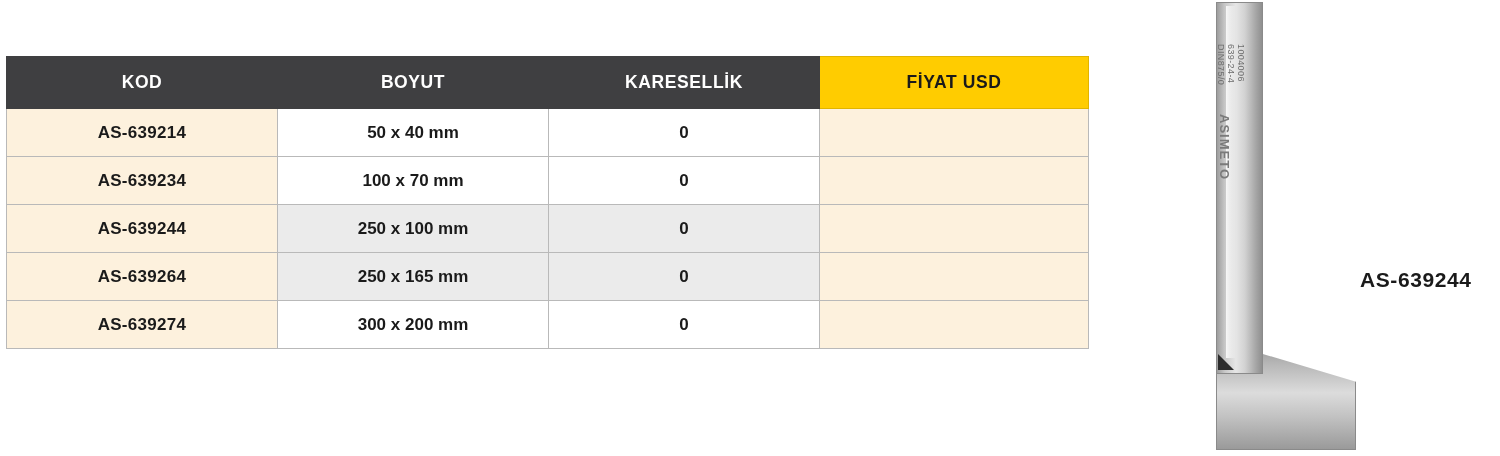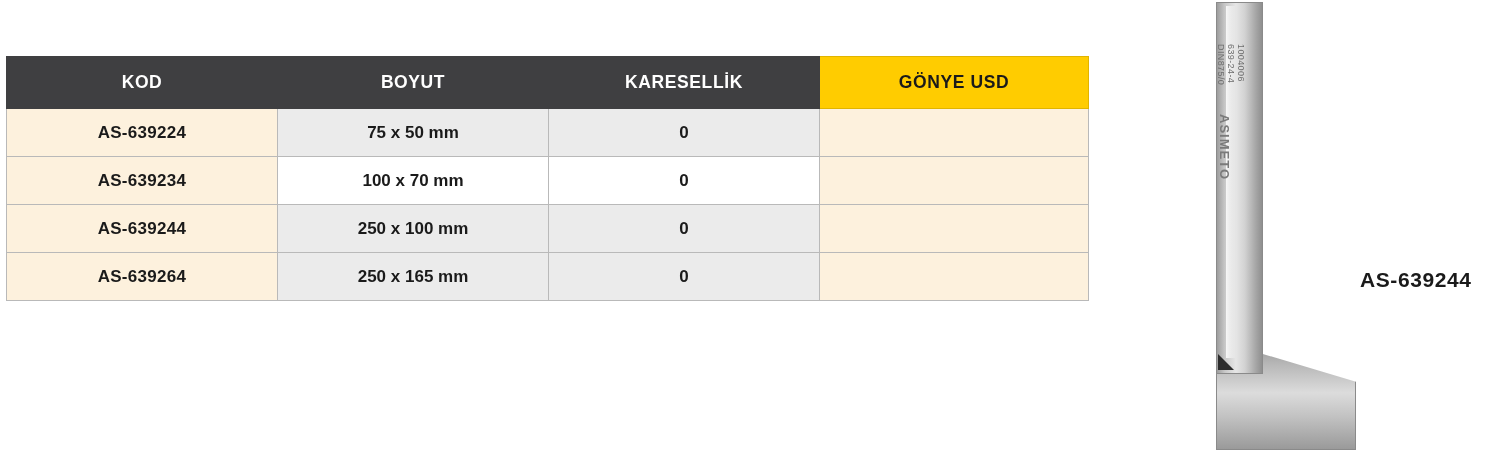--- a/index.html
+++ b/index.html
@@ -197,45 +197,51 @@
         <col class="c-kod">
         <col class="c-boyut">
         <col class="c-kare">
         <col class="c-fiyat">
       </colgroup>
       <thead>
         <tr>
           <th>KOD</th>
           <th>BOYUT</th>
           <th>KARESELLİK</th>
-          <th class="price-head">GÖNYE USD</th>
+          <th class="price-head">FİYAT USD</th>
         </tr>
       </thead>
       <tbody>
-        <tr class="alt">
-          <td class="kod">AS-639224</td>
-          <td class="boyut">75 x 50 mm</td>
+        <tr>
+          <td class="kod">AS-639214</td>
+          <td class="boyut">50 x 40 mm</td>
           <td class="kare">0</td>
           <td class="fiyat"></td>
         </tr>
         <tr>
           <td class="kod">AS-639234</td>
           <td class="boyut">100 x 70 mm</td>
           <td class="kare">0</td>
           <td class="fiyat"></td>
         </tr>
         <tr class="alt">
           <td class="kod">AS-639244</td>
           <td class="boyut">250 x 100 mm</td>
           <td class="kare">0</td>
           <td class="fiyat"></td>
         </tr>
         <tr class="alt">
           <td class="kod">AS-639264</td>
           <td class="boyut">250 x 165 mm</td>
+          <td class="kare">0</td>
+          <td class="fiyat"></td>
+        </tr>
+        <tr>
+          <td class="kod">AS-639274</td>
+          <td class="boyut">300 x 200 mm</td>
           <td class="kare">0</td>
           <td class="fiyat"></td>
         </tr>
       </tbody>
     </table>
   </div>
 
   <div class="product">
     <div class="square-tool">
       <div class="beam"></div>

